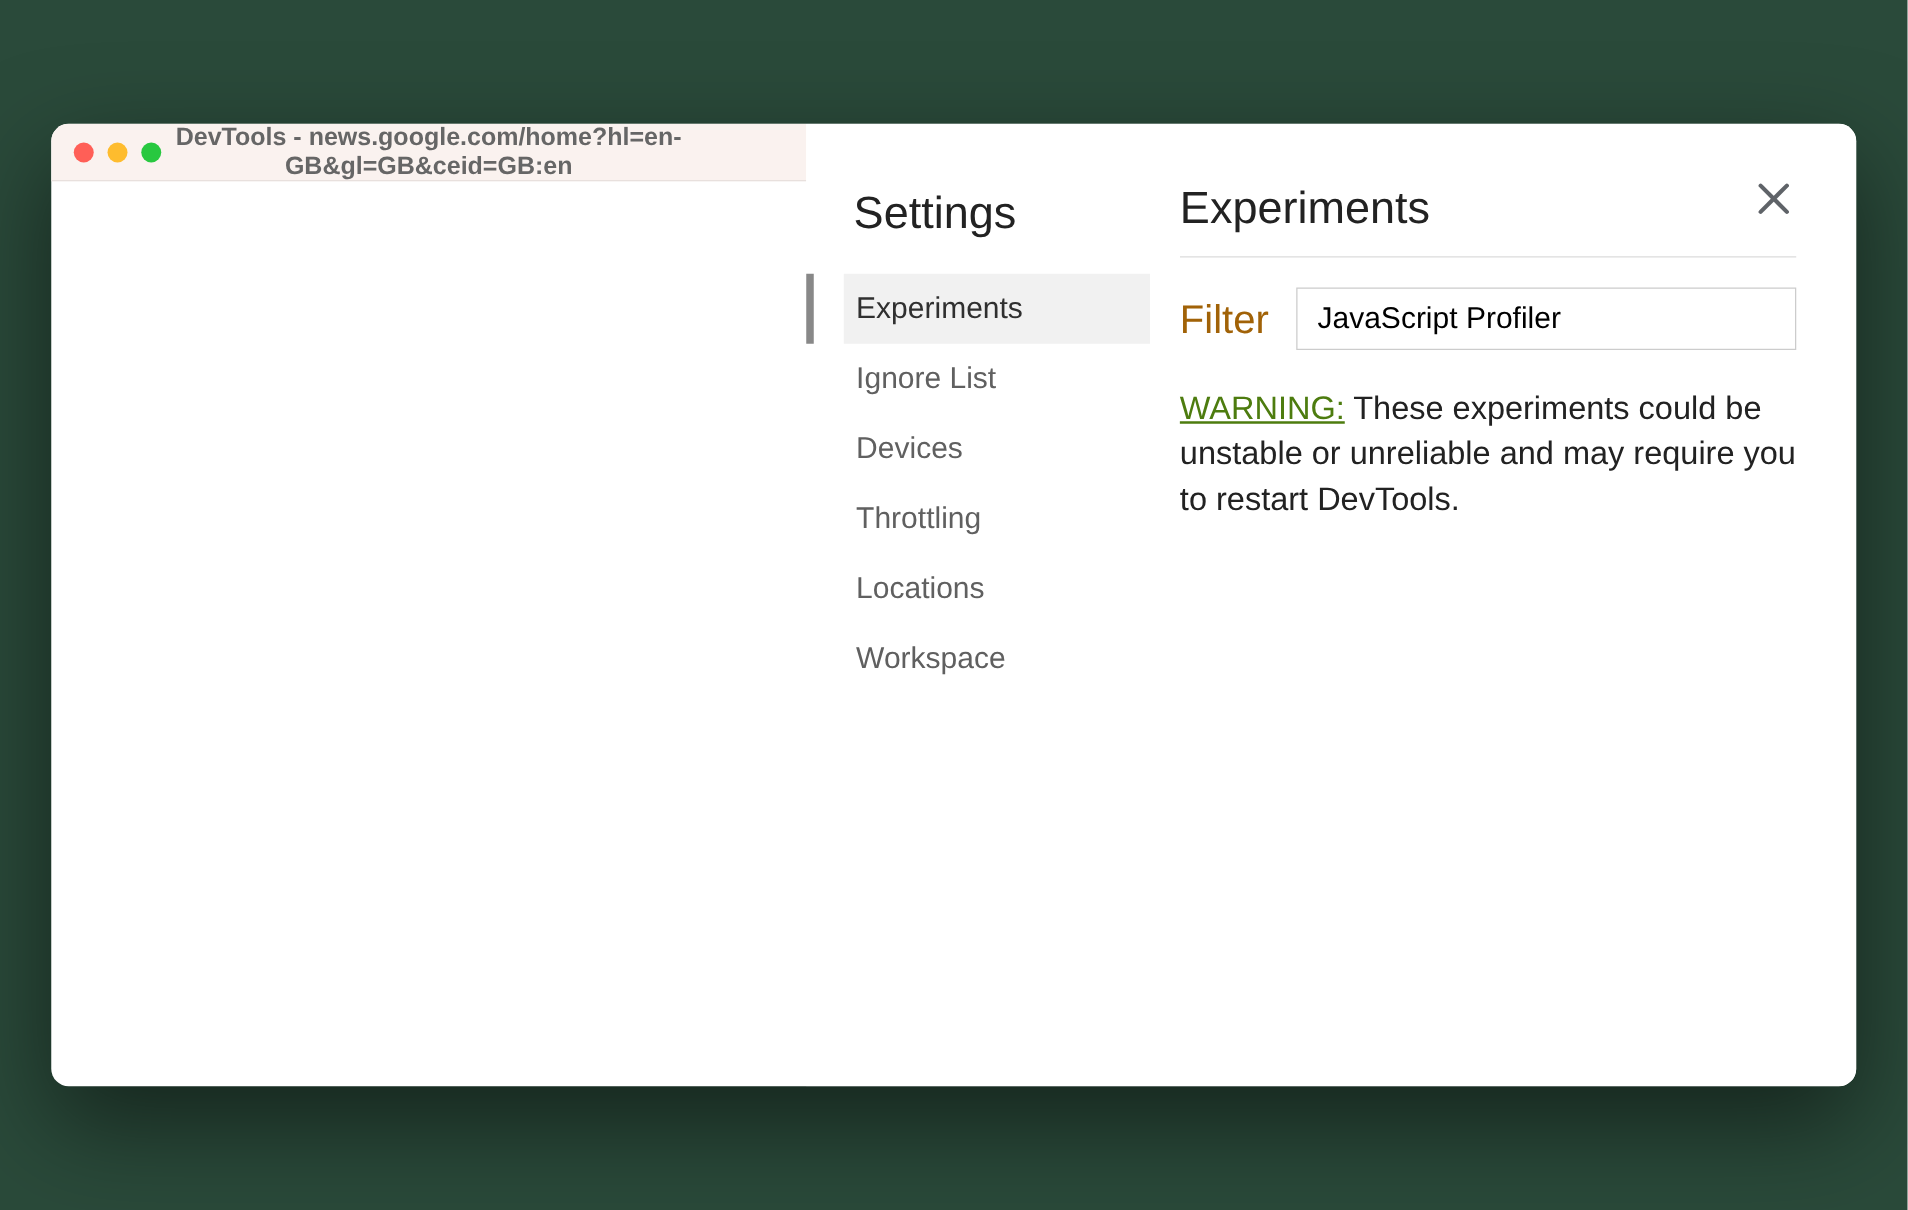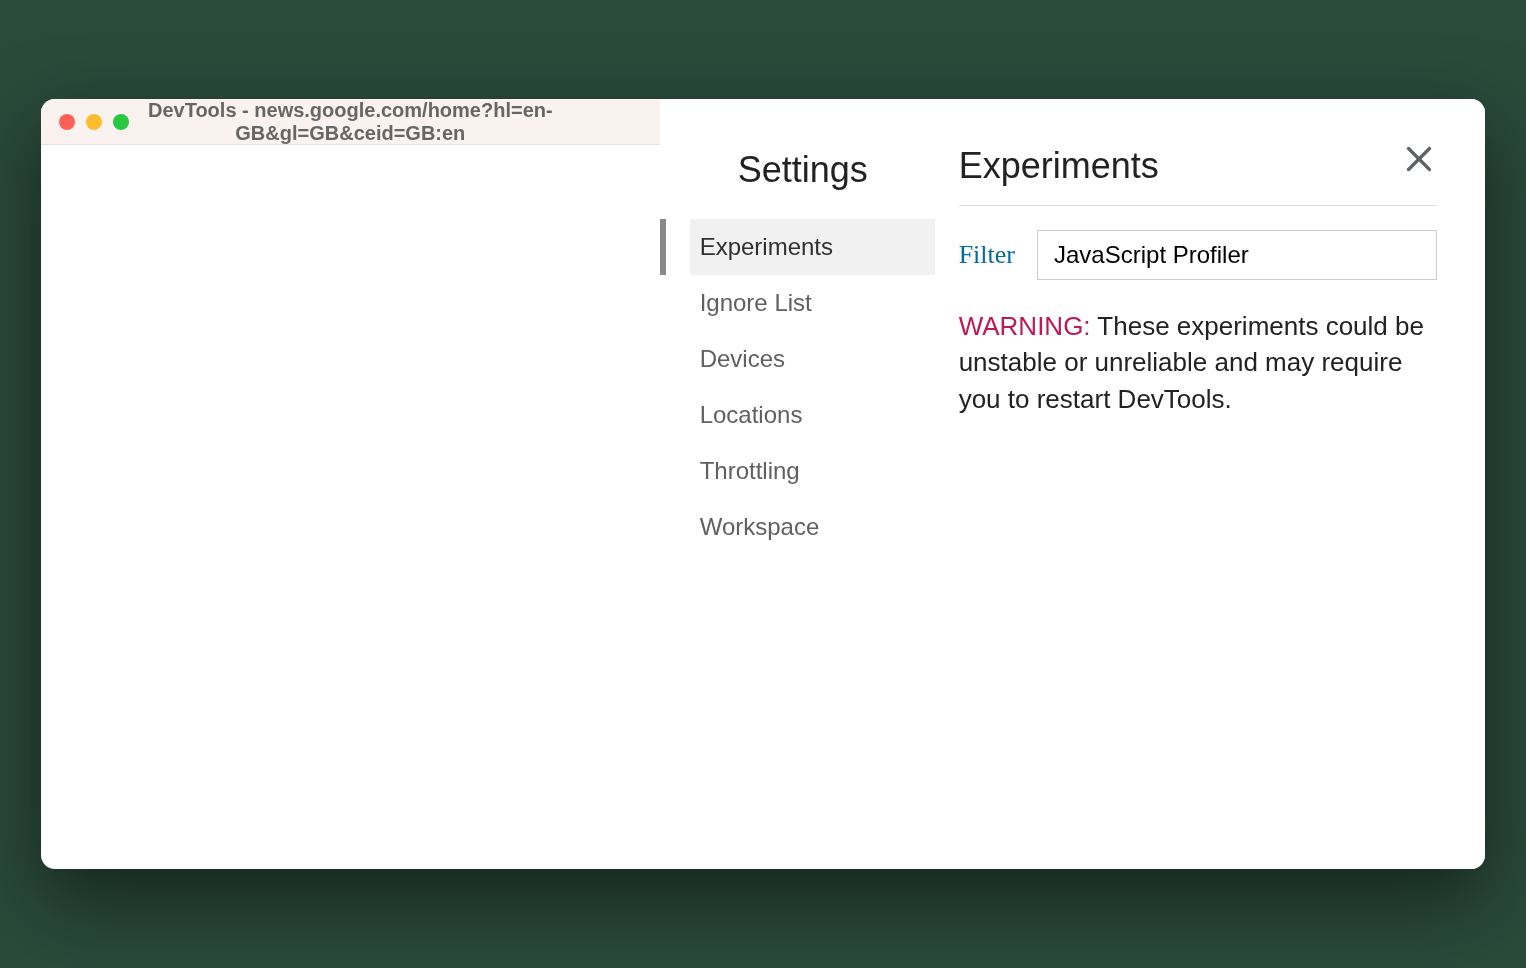--- a/index.html
+++ b/index.html
@@ -67,21 +67,20 @@
       padding-top: 50px;
       padding-left: 30px;
       padding-right: 0;
     }
     .sidebar-title {
       font-size: 36px;
       font-weight: 400;
       color: #222;
       padding-left: 8px;
       margin-bottom: 28px;
-      margin-left: 40px;
     }
     .sidebar-item {
       font-size: 24px;
       color: #606060;
       padding: 14px 10px 14px 10px;
       cursor: pointer;
       position: relative;
     }
     .sidebar-item.active {
       background: #f1f1f1;
@@ -119,42 +118,42 @@
       border-bottom: 1px solid #dcdcdc;
       margin-bottom: 24px;
     }
     .filter-row {
       display: flex;
       align-items: center;
       gap: 22px;
       margin-bottom: 28px;
     }
     .filter-label {
-      font-size: 26px;
-      color: #0369a1;
-      font-family: Liberation Serif, serif;
+      font-size: 32px;
+      color: #a16207;
     }
     .filter-input {
       width: 400px;
       height: 50px;
       border: 1px solid #ccc;
       font-size: 24px;
       padding: 0 16px;
       color: #000000;
       outline: none;
       font-family: inherit;
     }
     .warning-block {
       font-size: 26px;
       color: #222;
       line-height: 1.4;
       margin-bottom: 28px;
     }
     .warning-prefix {
-      color: #be185d;
+      color: #4d7c0f;
+      text-decoration: underline;
     }
     .option-row {
       display: flex;
       align-items: center;
       gap: 12px;
       padding-left: 14px;
       font-size: 26px;
       color: #222;
     }
     .checkbox {
@@ -194,22 +193,22 @@
     </div>
     <div class="window-title">DevTools - news.google.com/home?hl=en-GB&amp;gl=GB&amp;ceid=GB:en</div>
   </div>
 
   <div class="body">
     <div class="sidebar">
       <div class="sidebar-title">Settings</div>
       <div class="sidebar-item active">Experiments</div>
       <div class="sidebar-item">Ignore List</div>
       <div class="sidebar-item">Devices</div>
+      <div class="sidebar-item">Throttling</div>
       <div class="sidebar-item">Locations</div>
-      <div class="sidebar-item">Throttling</div>
       <div class="sidebar-item">Workspace</div>
     </div>
 
     <div class="main">
       <div class="close-btn">
         <svg viewBox="0 0 24 24" fill="none" stroke="currentColor" stroke-width="2.2" stroke-linecap="round">
           <line x1="5" y1="5" x2="19" y2="19"></line>
           <line x1="19" y1="5" x2="5" y2="19"></line>
         </svg>
       </div>

